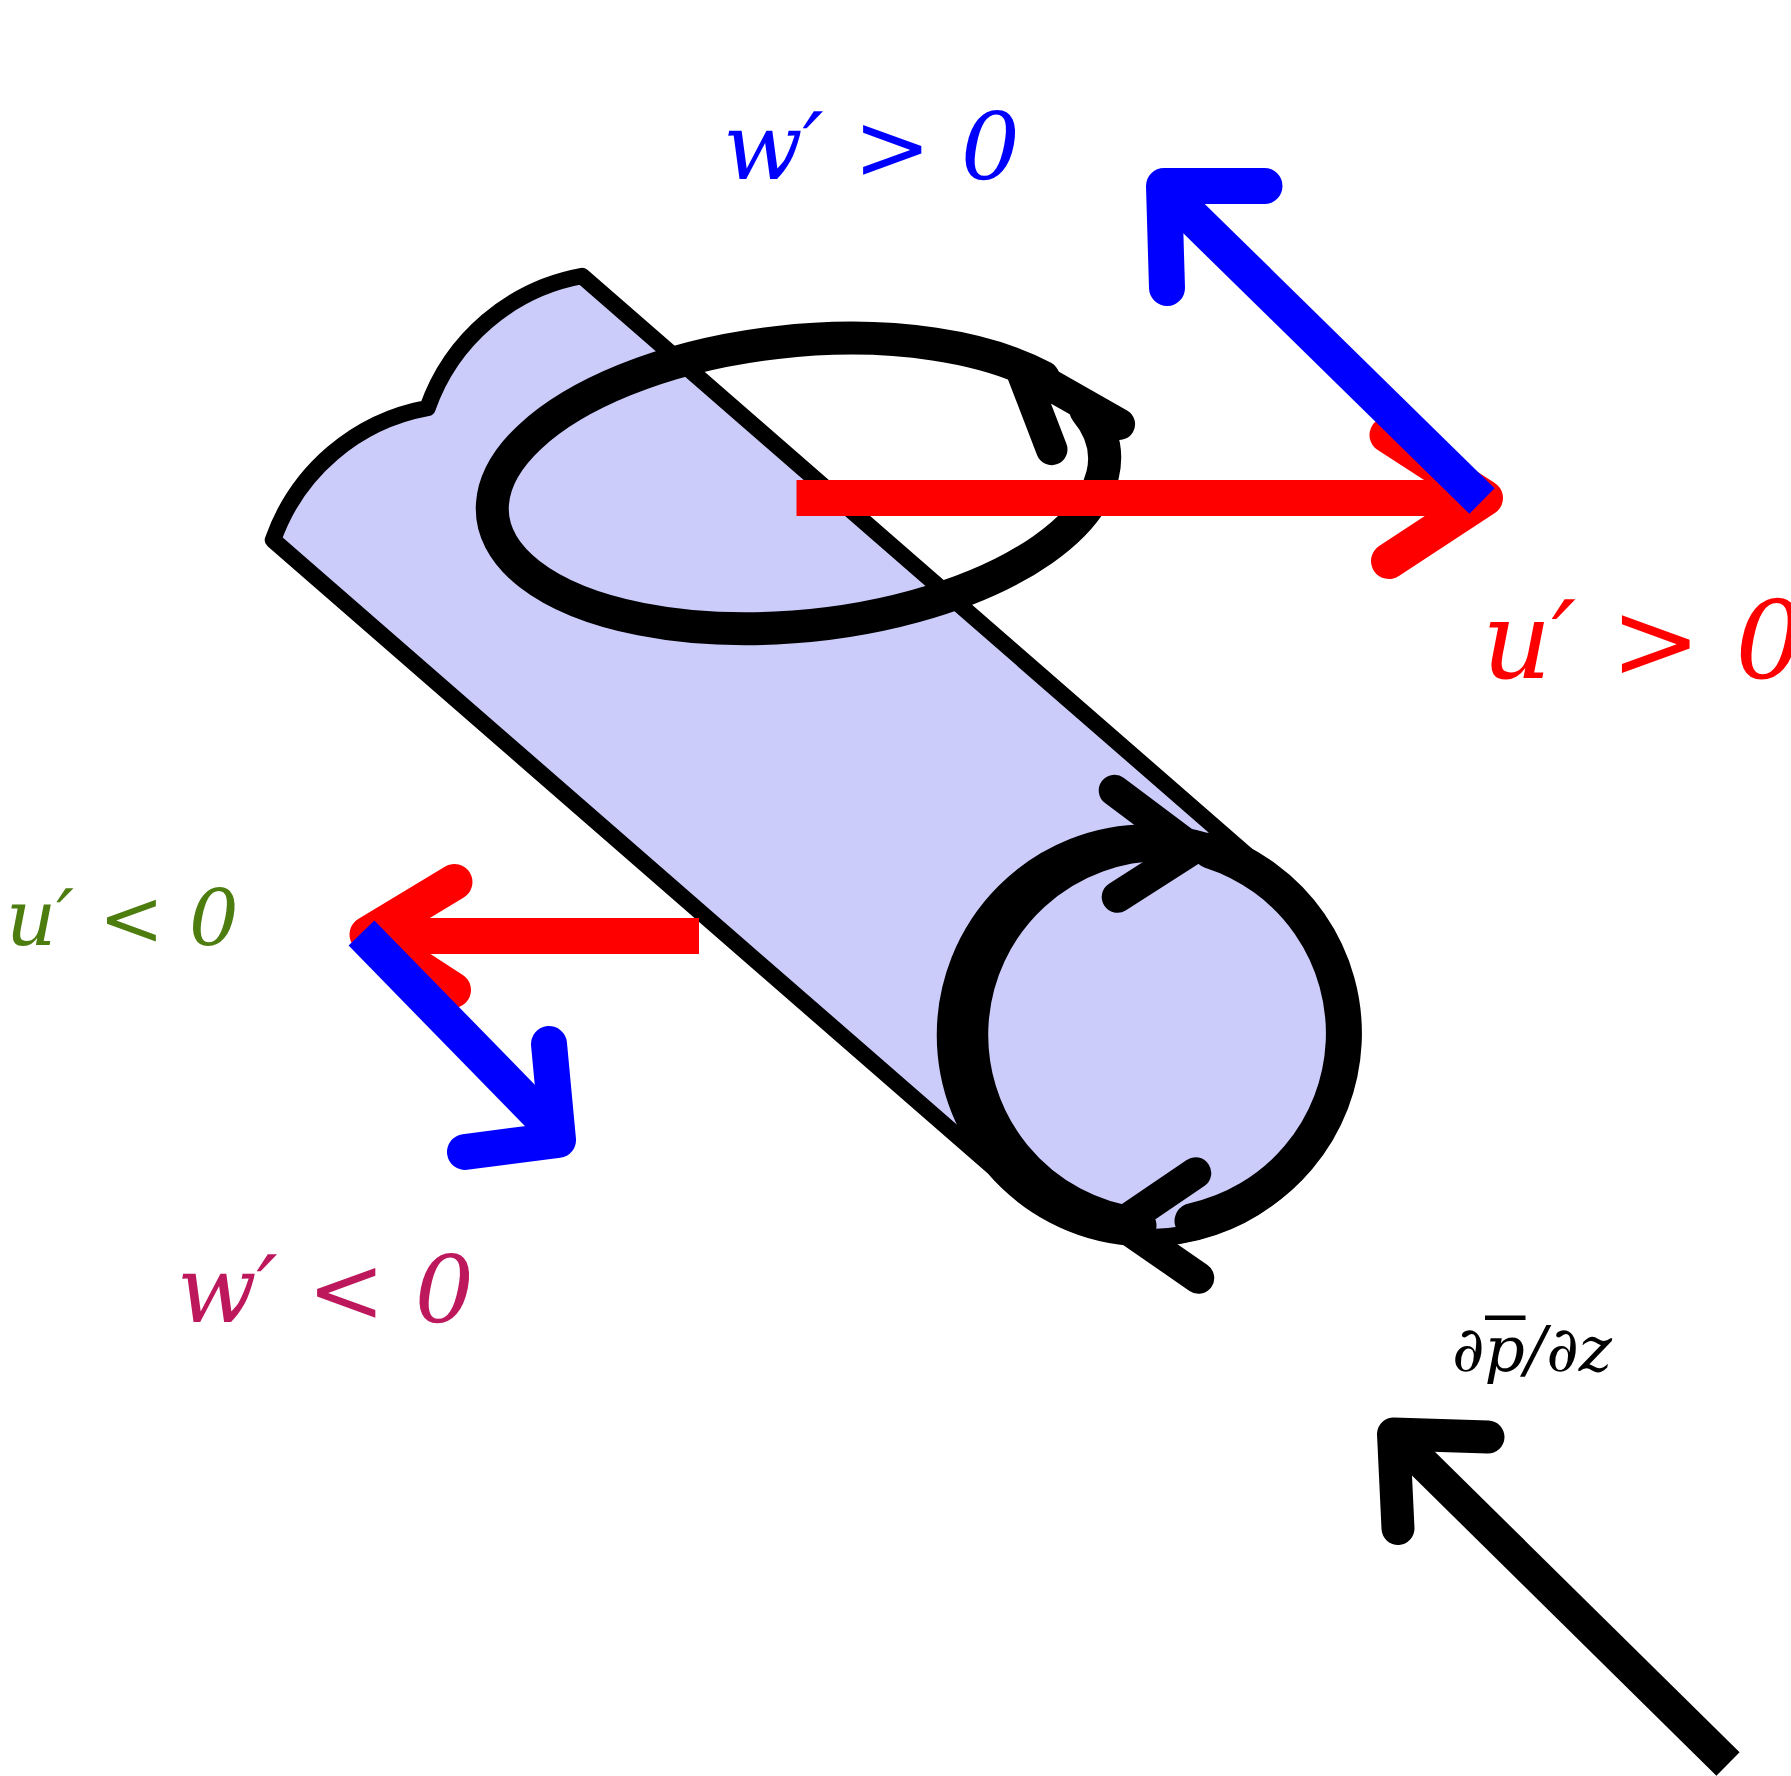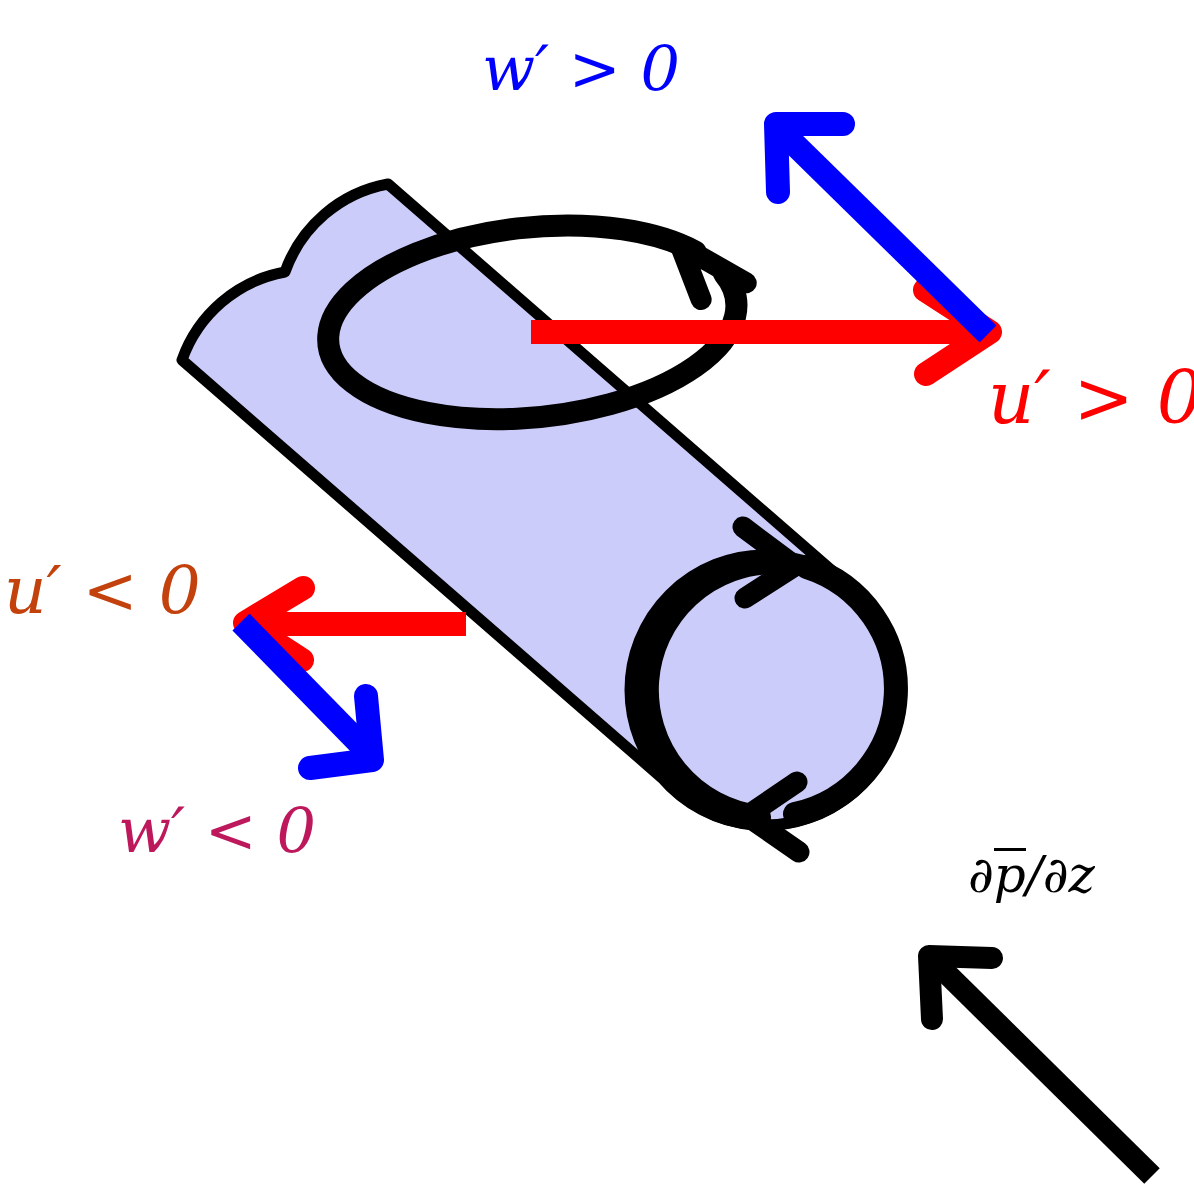--- a/index.html
+++ b/index.html
@@ -22,49 +22,50 @@
     width: 1194px;
     height: 1184px;
   }
   .math-label {
     position: absolute;
     font-family: "DejaVu Serif", "Liberation Serif", serif;
     font-style: italic;
     white-space: nowrap;
     line-height: 1;
     user-select: none;
+    margin-top: 29px;
   }
   .lbl-w-pos {
     left: 482px;
     top: 38px;
     font-size: 62px;
     color: #0000ff;
   }
   .lbl-u-pos {
     left: 988px;
     top: 362px;
     font-size: 72px;
     color: #ff0000;
   }
   .lbl-u-neg {
     left: 4px;
     top: 558px;
-    font-size: 66px;
-    color: #c2410c;
+    font-size: 52px;
+    color: #4d7c0f;
   }
   .lbl-w-neg {
     left: 118px;
     top: 800px;
     font-size: 62px;
     color: #be185d;
   }
   .lbl-dpdz {
     left: 968px;
     top: 848px;
-    font-size: 50px;
+    font-size: 42px;
     color: #000000;
   }
   .lbl-dpdz .ovl {
     display: inline-block;
     border-top: 3px solid #000000;
     padding-top: 1px;
     line-height: 0.92;
   }
 </style>
 </head>

